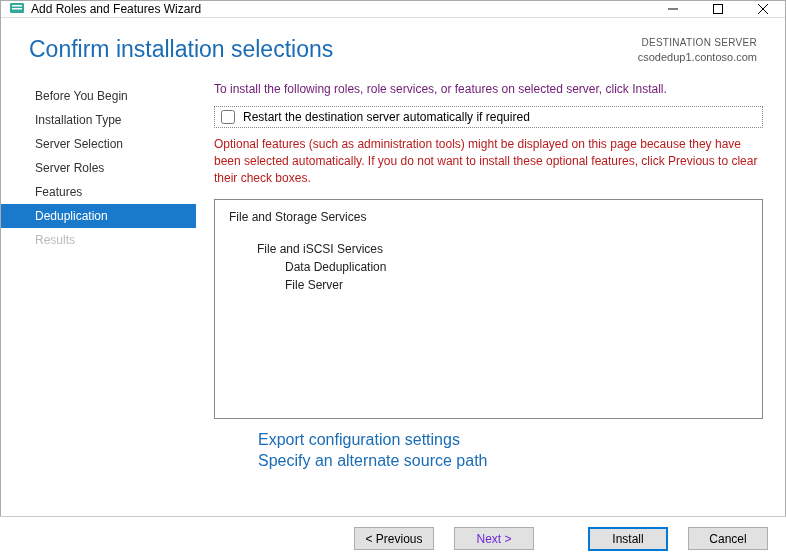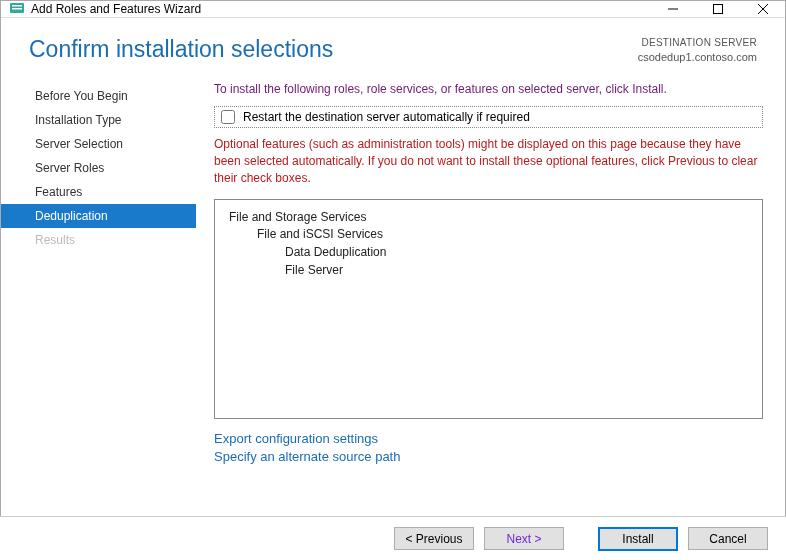--- a/index.html
+++ b/index.html
@@ -19,26 +19,26 @@
 .nav-item { height: 24px; line-height: 24px; padding-left: 34px; font-size: 12px; color: #333; cursor: pointer; }
 .nav-item.active { background: #1979ca; color: #fff; }
 .nav-item.disabled { color: #bbb; cursor: default; }
 .content { flex: 1; padding: 12px 22px 0 18px; }
 .instruction { font-size: 12px; color: #701a75; margin-bottom: 10px; }
 .restart-row { border: 1px dotted #888; padding: 2px 2px 2px 6px; display: flex; align-items: center; margin-bottom: 8px; height: 22px; }
 .restart-row input { margin-right: 8px; width: 14px; height: 14px; }
 .restart-row label { font-size: 12px; }
 .optional { font-size: 12px; color: #b91c1c; line-height: 1.4; margin-bottom: 12px; }
 .tree-box { border: 1px solid #888; height: 220px; padding: 10px 14px; font-size: 12px; color: #222; overflow: auto; }
-.tree-box .l1 { margin-bottom: 3px; }
+.tree-box .l1 { margin-bottom: 18px; }
 .tree-box .l2 { padding-left: 28px; margin-bottom: 4px; }
 .tree-box .l3 { padding-left: 56px; margin-bottom: 4px; }
 .links { margin-top: 12px; }
-.links a { display: block; font-size: 13px; color: #1a6cb5; text-decoration: none; margin-bottom: 3px; cursor: pointer; }
-.footer { position: absolute; bottom: 0; left: 0; right: 0; border-top: 1px solid #ccc; height: 44px; display: flex; align-items: center; justify-content: flex-end; padding-right: 18px; gap: 10px; background: #fff; }
+.links a { display: block; font-size: 16px; color: #1a6cb5; text-decoration: none; margin-bottom: 3px; cursor: pointer; margin-left: 44px; }
+.footer { position: absolute; bottom: 0; left: 0; right: 0; border-top: 1px solid #ccc; height: 44px; display: flex; align-items: center; justify-content: flex-end; padding-right: 18px; gap: 20px; background: #fff; }
 .btn { width: 80px; height: 23px; font-size: 12px; background: #e1e1e1; border: 1px solid #adadad; cursor: pointer; }
 .btn.primary { border: 2px solid #0078d7; height: 24px; }
 .btn:disabled { color: #6d28d9; cursor: default; }
 .btn-gap { width: 14px; }
 </style>
 </head>
 <body>
 
 <div class="titlebar">
   <span class="app-icon">

